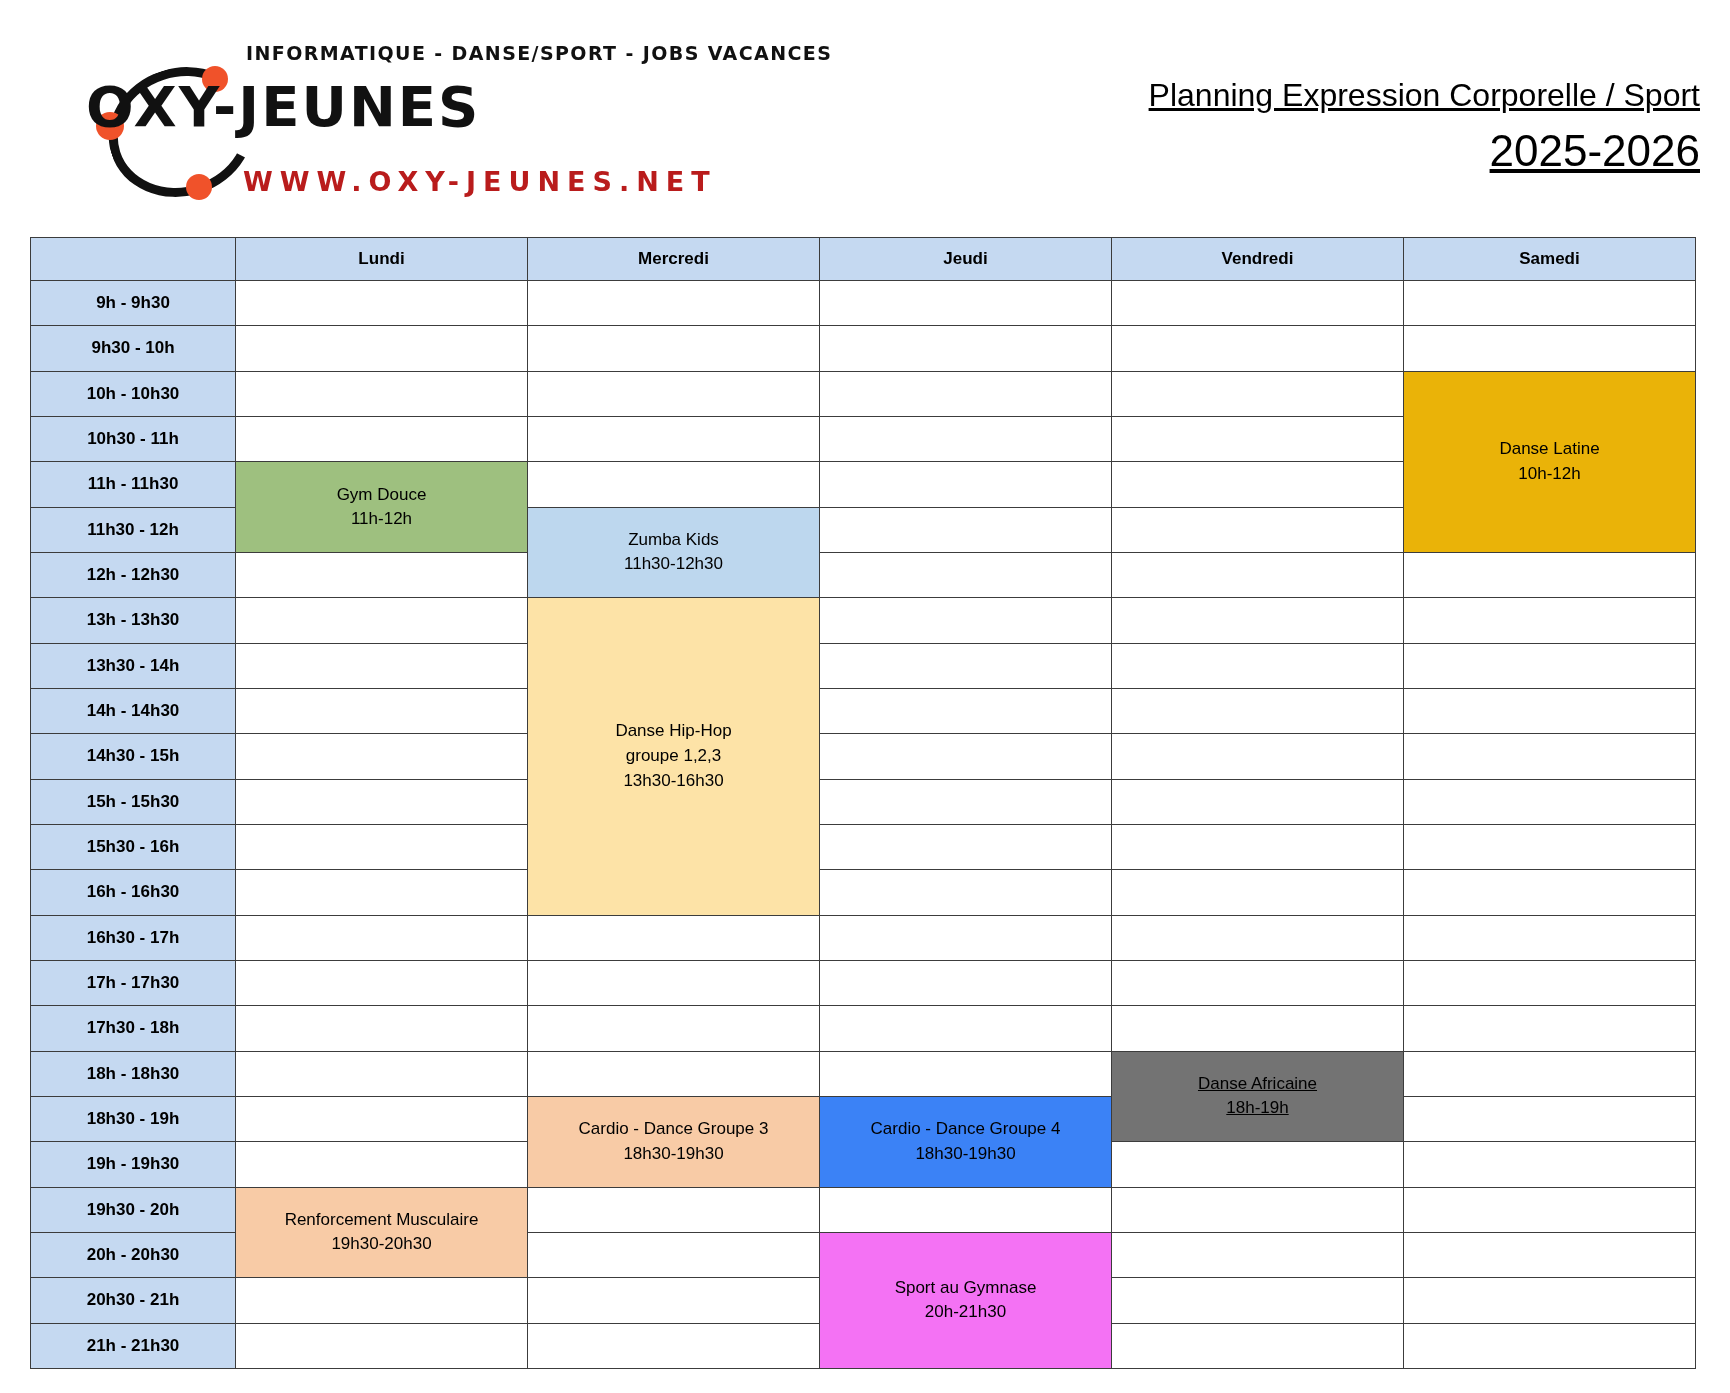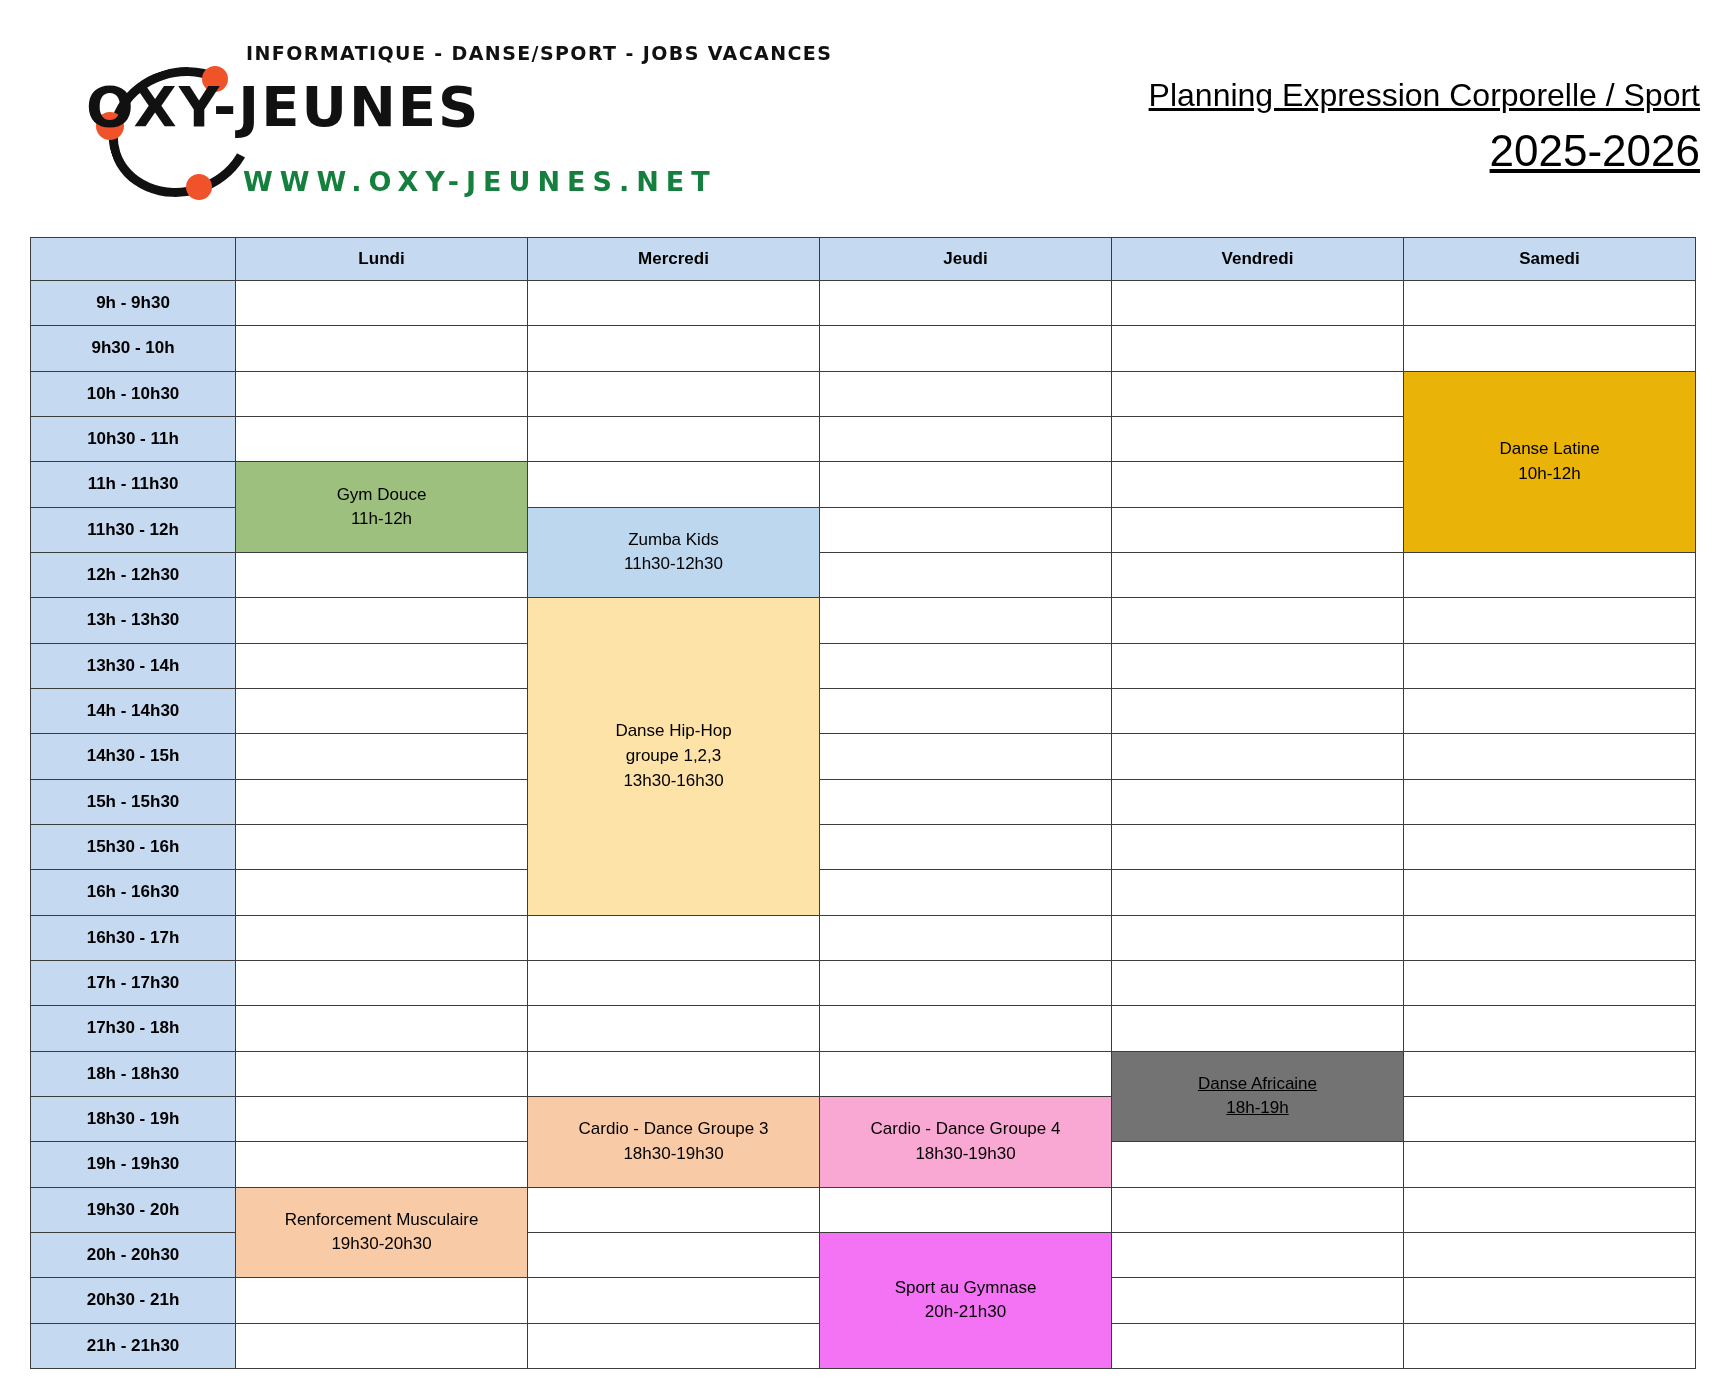--- a/index.html
+++ b/index.html
@@ -51,21 +51,21 @@
     white-space: nowrap;
   }
   .logo-url {
     position: absolute;
     left: 195px;
     top: 144px;
     font-size: 27px;
     font-weight: bold;
     letter-spacing: 7px;
     font-family: "DejaVu Sans", sans-serif;
-    color: #15803d;
+    color: #b91c1c;
     white-space: nowrap;
   }
   
   .atom {
     position: absolute;
     left: 46px;
     top: 28px;
     width: 160px;
     height: 160px;
   }
@@ -352,21 +352,21 @@
           </td>
           <td class="empty"></td>
         </tr>
         <tr>
           <td class="timecell">18h30 - 19h</td>
           <td class="empty"></td>
           <td class="event" rowspan="2" style="background: rgb(248, 203, 166);">
             <span class="ev-line">Cardio - Dance Groupe 3</span>
             <span class="ev-line">18h30-19h30</span>
           </td>
-          <td class="event" rowspan="2" style="background: #f9a8d4;">
+          <td class="event" rowspan="2" style="background: #3b82f6;">
             <span class="ev-line">Cardio - Dance Groupe 4</span>
             <span class="ev-line">18h30-19h30</span>
           </td>
           <td class="empty"></td>
         </tr>
         <tr>
           <td class="timecell">19h - 19h30</td>
           <td class="empty"></td>
           <td class="empty"></td>
           <td class="empty"></td>

